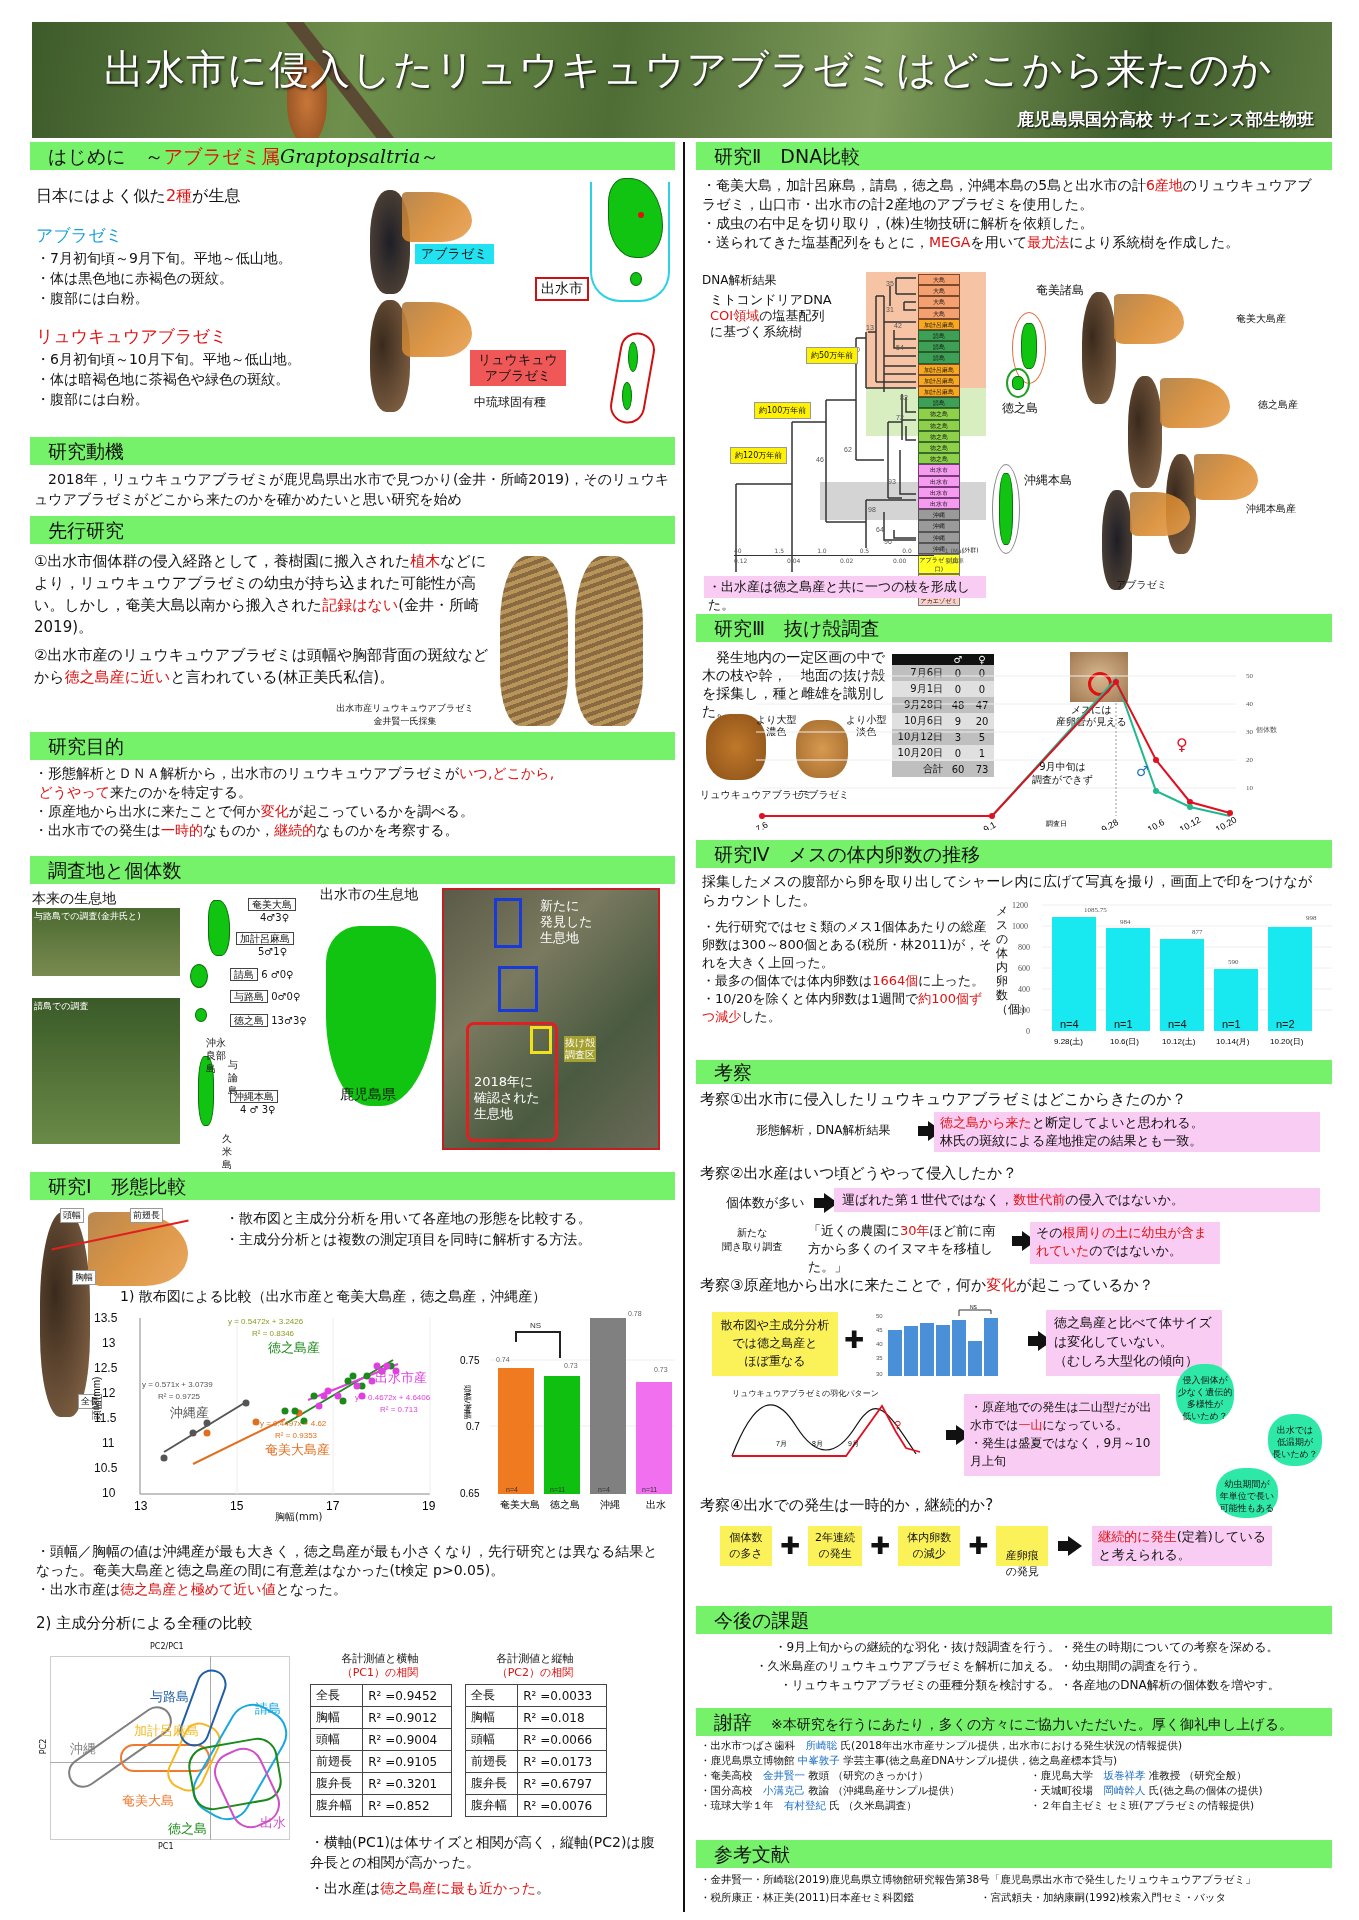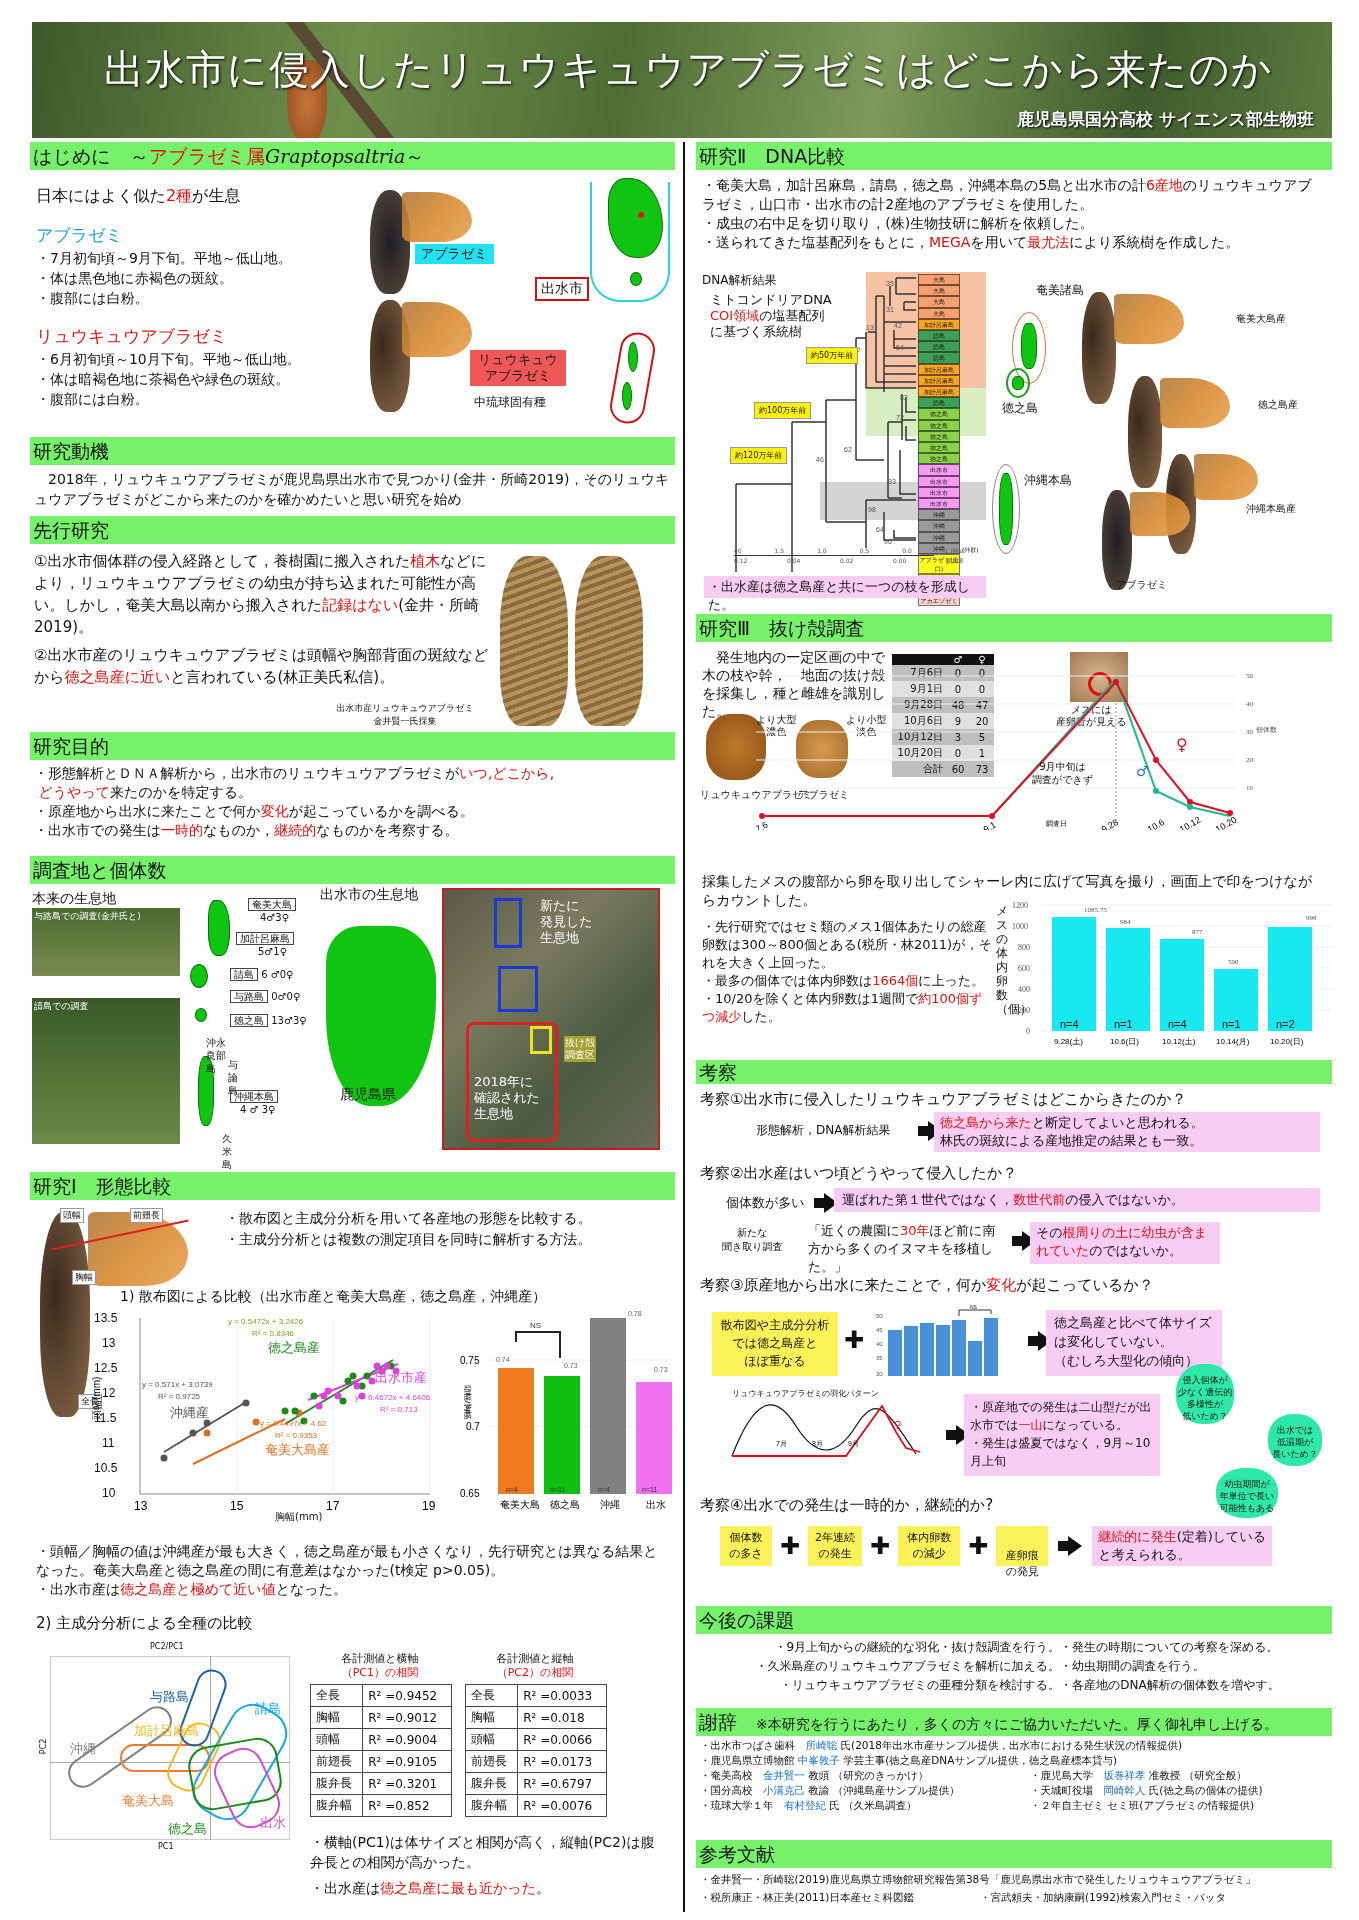--- a/index.html
+++ b/index.html
@@ -7,21 +7,21 @@
   .banner { position: absolute; left: 32px; top: 22px; width: 1300px; height: 116px; background: linear-gradient(100deg,#3d5a2a 0%,#6f8f4c 25%,#4f6e36 45%,#7d9a5a 65%,#3f5c2c 85%,#5c7a40 100%); overflow: hidden; }
   .banner .branch { position: absolute; left: 240px; top: -20px; width: 14px; height: 200px; background: #5b4a33; transform: rotate(-38deg); transform-origin: top; }
   .banner .shell { position: absolute; left: 255px; top: 38px; width: 40px; height: 85px; background: radial-gradient(ellipse,#c8763a,#8a4a1c); border-radius: 40% 40% 50% 50%; }
   .banner .title { position: absolute; left: 72px; top: 20px; font-size: 40px; color: #fff; letter-spacing: 1px; text-shadow: 1px 1px 3px #000; }
   .banner .affil { position: absolute; right: 18px; top: 86px; font-size: 17px; color: #fff; font-weight: bold; text-shadow: 1px 1px 2px #000; }
   .col { position: absolute; top: 142px; }
   .colL { left: 30px; width: 645px; }
   .colR { left: 696px; width: 636px; }
   .divider { position: absolute; left: 683px; top: 142px; width: 2px; height: 1770px; background: #111; }
   .sec { position: absolute; }
-  .hdr { background: #76f26a; height: 28px; font-size: 19px; padding: 2px 3px; line-height: 24px; white-space: nowrap; }
+  .hdr { background: #76f26a; height: 28px; font-size: 19px; padding: 2px 18px; line-height: 24px; white-space: nowrap; }
   .red { color: #e01010; }
   .blue { color: #1e6fc4; }
   .cyan { color: #1aa0d8; }
   .txt { font-size: 14px; line-height: 19px; }
   .abs { position: absolute; }
   .pinkbox { background: #f9ccf3; }
   .yelbox { background: #fbf25a; }
   .cicada { position: absolute; border-radius: 45% 45% 40% 40%; background: radial-gradient(ellipse at 30% 40%, #3a2a1c, #6b5038 60%, #8b6a48); }
   .wing { position: absolute; border-radius: 10% 80% 60% 20%; background: linear-gradient(130deg,#b07a3c,#d88a30,#e8a050); opacity: .9; }
   .island { position: absolute; background: #11c411; border: 1px solid #0a700a; }
@@ -634,20 +634,21 @@
         <text x="424" y="176" transform="rotate(-30 430 174)">10.12</text>
         <text x="460" y="176" transform="rotate(-30 466 174)">10.20</text>
         <text x="290" y="172" font-size="7">調査日</text>
       </g>
     </svg>
     <div class="abs" style="left:336px;top:146px;font-size:10px;white-space:pre;text-align:center;line-height:13px;">9月中旬は
 調査ができず</div>
   </div>
 
   <div class="sec" style="left:0;top:698px;width:636px;height:210px;">
+    <div class="hdr">研究Ⅳ　メスの体内卵数の推移</div>
     <div class="abs" style="left:6px;top:32px;width:620px;font-size:14px;line-height:19px;">採集したメスの腹部から卵を取り出してシャーレ内に広げて写真を撮り，画面上で印をつけながらカウントした。</div>
     <div class="abs" style="left:6px;top:78px;width:290px;font-size:13px;line-height:18px;">
       <div>・先行研究ではセミ類のメス1個体あたりの総産卵数は300～800個とある(税所・林2011)が，それを大きく上回った。</div>
       <div><span>・最多の個体では体内卵数は</span><span class="red">1664個</span><span>に上った。</span></div>
       <div><span>・10/20を除くと体内卵数は1週間で</span><span class="red">約100個ずつ減少</span><span>した。</span></div>
     </div>
     <div class="abs" style="left:300px;top:64px;width:14px;font-size:12px;line-height:14px;">メスの体内卵数（個）</div>
     <svg class="abs" style="left:316px;top:58px;" width="320" height="150">
       <g font-size="8" fill="#555" font-family="Liberation Serif, serif">
         <text x="0" y="10">1200</text>

